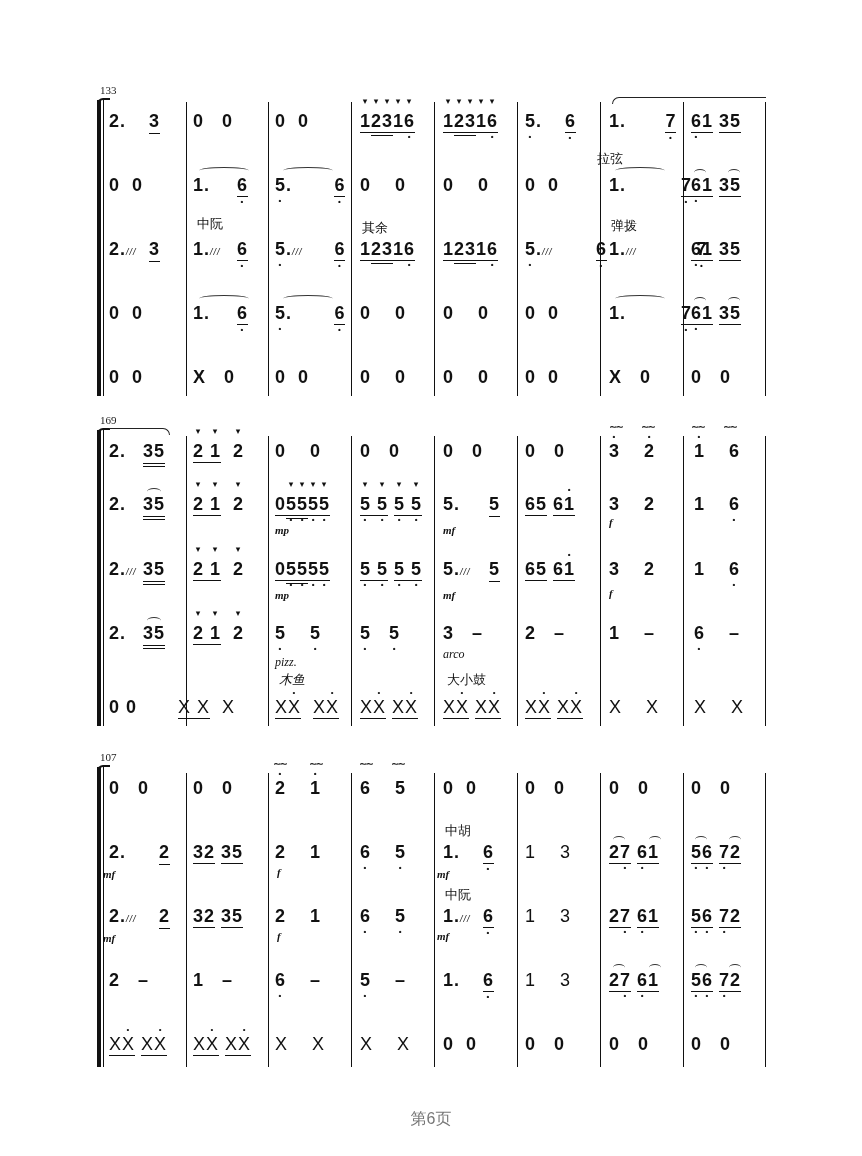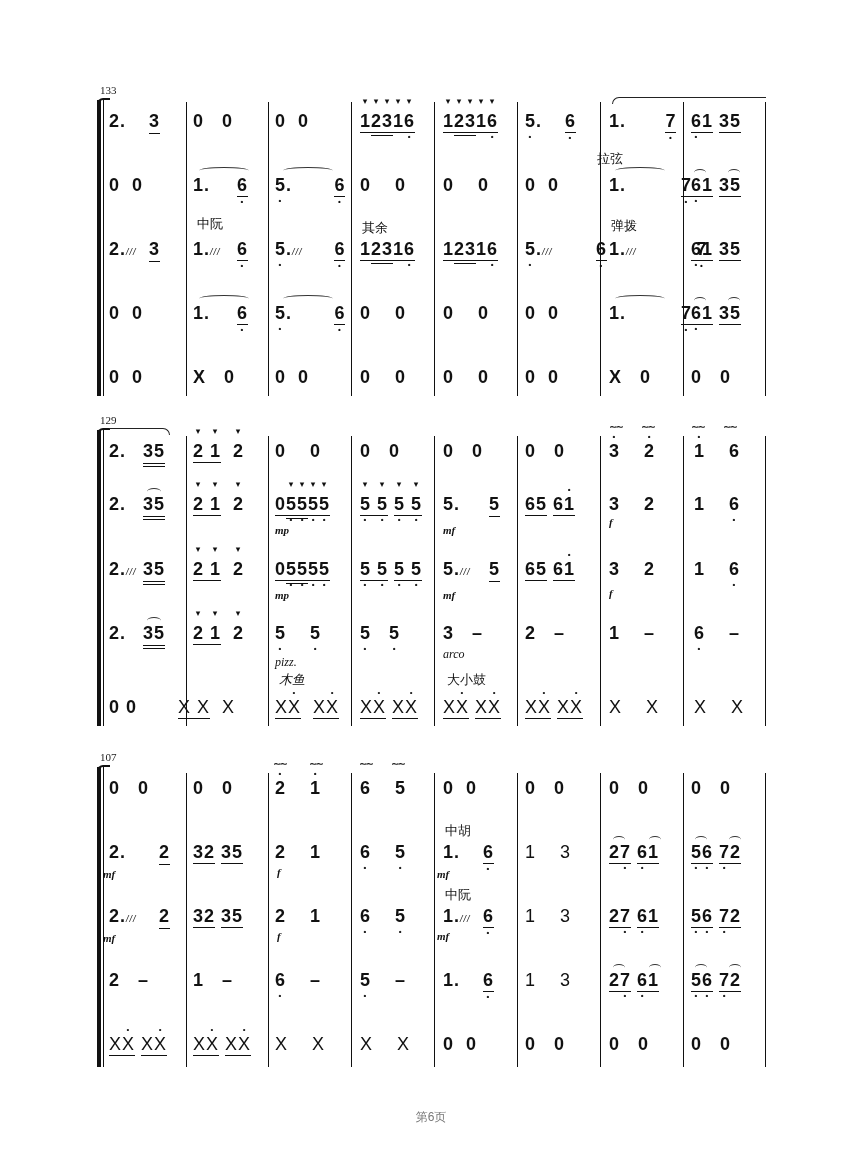--- a/index.html
+++ b/index.html
@@ -22,21 +22,21 @@
   .dot-above::before { content:"•"; position:absolute; left:50%; transform:translateX(-50%); top:-9px; font-size:8px; }
   .accent { position:relative; }
   .accent::before { content:"▾"; position:absolute; left:50%; transform:translateX(-50%); top:-15px; font-size:9px; }
   .tremolo-mark { font-size:9px; font-style:italic; font-weight:normal; }
   .slur { position:absolute; border-top:1.3px solid #333; border-radius:50% 50% 0 0; height:6px; }
   .annot { position:absolute; font-size:13px; font-weight:normal; white-space:nowrap; }
   .dyn { position:absolute; font-family:"Liberation Serif", serif; font-style:italic; font-weight:bold; font-size:11px; }
   .italic-text { position:absolute; font-family:"Liberation Serif", serif; font-style:italic; font-size:12px; }
   .trill { position:absolute; font-size:10px; font-weight:bold; letter-spacing:-2px; }
   .phrase-line { position:absolute; border-top:1.2px solid #222; border-left:1.2px solid #222; border-radius:8px 0 0 0; height:6px; }
-  .footer { position:absolute; left:0; width:862px; top:1109px; text-align:center; font-size:12px; color:#777; }
+  .footer { position:absolute; left:0; width:862px; top:1109px; text-align:center; font-size:16px; color:#777; }
 </style>
 </head>
 <body>
 
 <div class="system" style="top:84px; height:315px;">
   <span class="sys-num" style="top:0;">133</span>
   <div class="bracket-hook" style="top:14px;border-top:2px solid #111;border-radius:6px 0 0 0;"></div>
   <div class="bracket-thick" style="top:16px;height:296px;"></div>
   <div class="bracket-thin" style="top:16px;height:296px;"></div>
 
@@ -128,21 +128,21 @@
     <span class="note-group" style="left:178px;">0&nbsp;&nbsp;0</span>
     <span class="note-group" style="left:263px;">0&nbsp;&nbsp;&nbsp;&nbsp;0</span>
     <span class="note-group" style="left:346px;">0&nbsp;&nbsp;&nbsp;&nbsp;0</span>
     <span class="note-group" style="left:428px;">0&nbsp;&nbsp;0</span>
     <span class="note-group" style="left:512px;">X&nbsp;&nbsp;&nbsp;0</span>
     <span class="note-group" style="left:594px;">0&nbsp;&nbsp;&nbsp;0</span>
   </div>
 </div>
 
 <div class="system" style="top:414px; height:315px;">
-  <span class="sys-num" style="top:0;">129</span>
+  <span class="sys-num" style="top:0;">169</span>
   <div class="bracket-hook" style="top:14px;border-top:2px solid #111;border-radius:6px 0 0 0;"></div>
   <div class="bracket-thick" style="top:16px;height:296px;"></div>
   <div class="bracket-thin" style="top:16px;height:296px;"></div>
   <div class="barline" style="left:89px;top:22px;height:290px;"></div>
   <div class="barline" style="left:171px;top:22px;height:290px;"></div>
   <div class="barline" style="left:254px;top:22px;height:290px;"></div>
   <div class="barline" style="left:337px;top:22px;height:290px;"></div>
   <div class="barline" style="left:420px;top:22px;height:290px;"></div>
   <div class="barline" style="left:503px;top:22px;height:290px;"></div>
   <div class="barline" style="left:586px;top:22px;height:290px;"></div>

